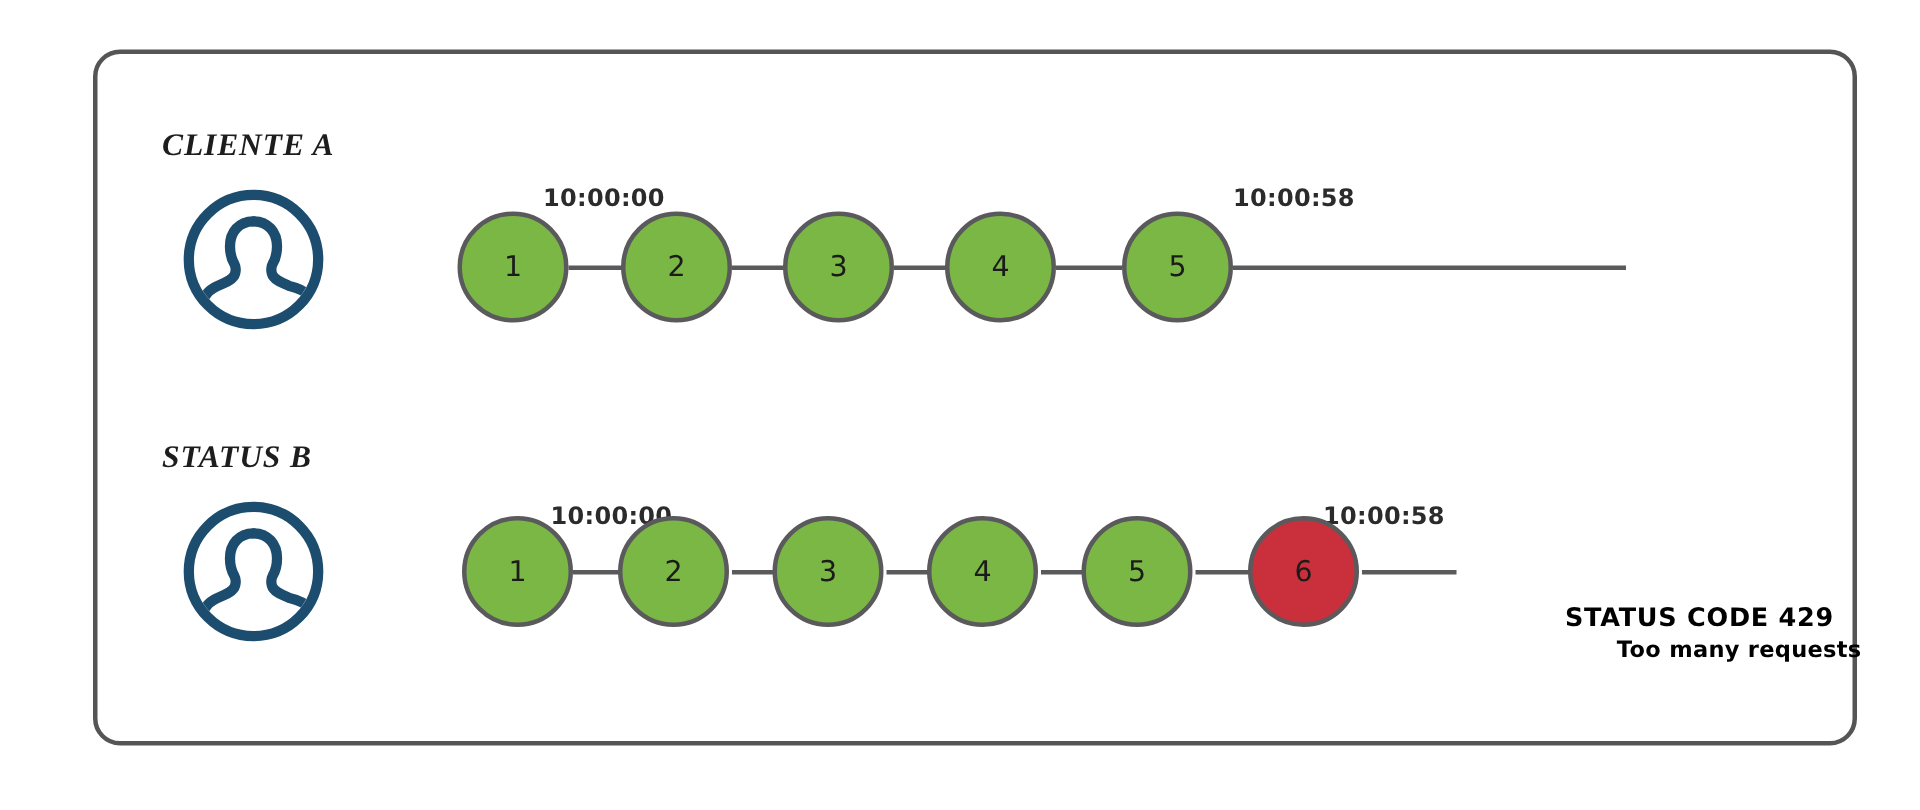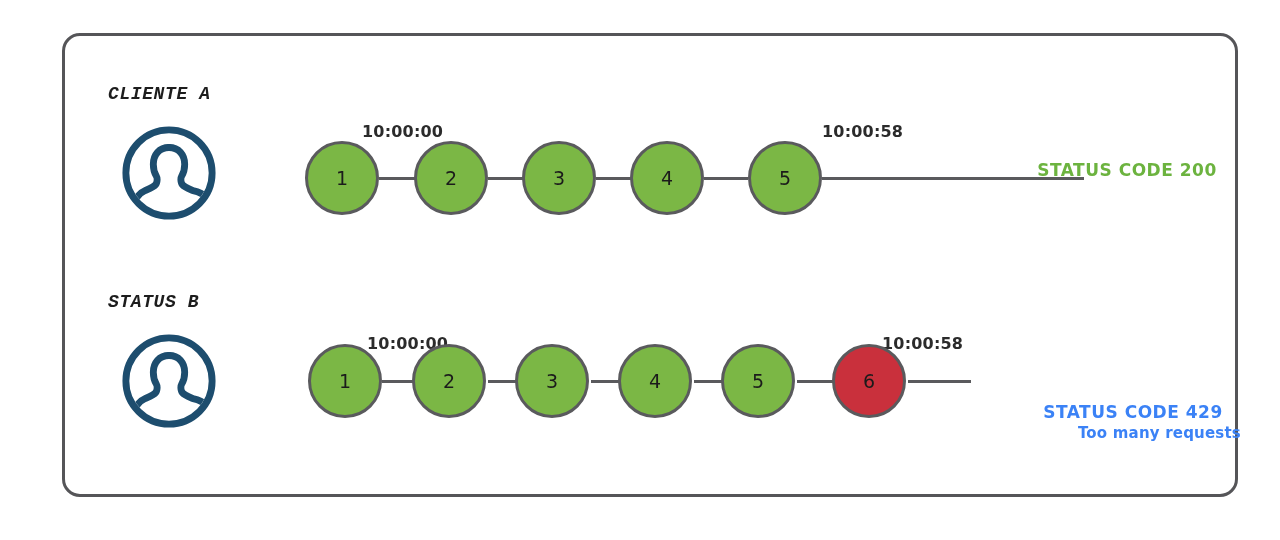--- a/index.html
+++ b/index.html
@@ -38,22 +38,22 @@
     left: 0;
     width: 1176px;
   }
   .row-a { top: 0px; }
   .row-b { top: 208px; }
 
   .client-label {
     position: absolute;
     left: 43px;
     top: 48px;
-    font-family: Liberation Mono, monospace;
-    font-size: 18px;
+    font-family: Liberation Serif, serif;
+    font-size: 21px;
     font-weight: 600;
     font-style: italic;
     letter-spacing: 0.6px;
     color: #1d1d1d;
     white-space: nowrap;
   }
 
   .avatar {
     position: absolute;
     left: 55px;
@@ -118,21 +118,21 @@
     font-weight: 600;
     letter-spacing: 0.5px;
   }
   .status .line2 {
     font-size: 15px;
     font-weight: 600;
     letter-spacing: 0.2px;
     text-align: right;
   }
   .status-ok  { color: #6cb33f; }
-  .status-err { color: #3b82f6; }
+  .status-err { color: #000000; }
 </style>
 </head>
 <body>
 
 <div id="canvas">
 
   <div class="card-frame">
 
     <div class="client-row row-a">
 
@@ -175,21 +175,20 @@
           </div>
         <div class="node green" style="left:325px;">
             <span>4</span>
           </div>
         <div class="node green" style="left:443px;">
             <span>5</span>
           </div>
       </div>
 
       <div class="status status-ok" style="left:962px; top:124px; width:200px;">
-        <div class="line1">STATUS CODE 200</div>
       </div>
 
     </div>
 
     <div class="client-row row-b">
 
       <div class="client-label">STATUS B</div>
 
       <div class="avatar">
         <svg viewBox="0 0 100 100" width="98" height="98">

